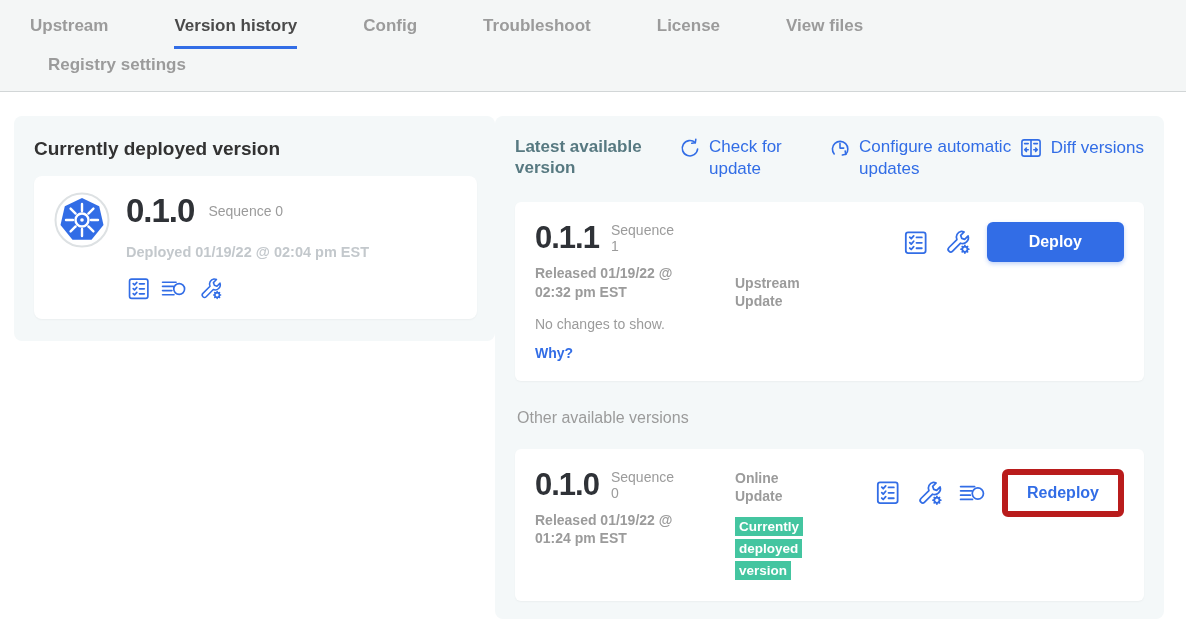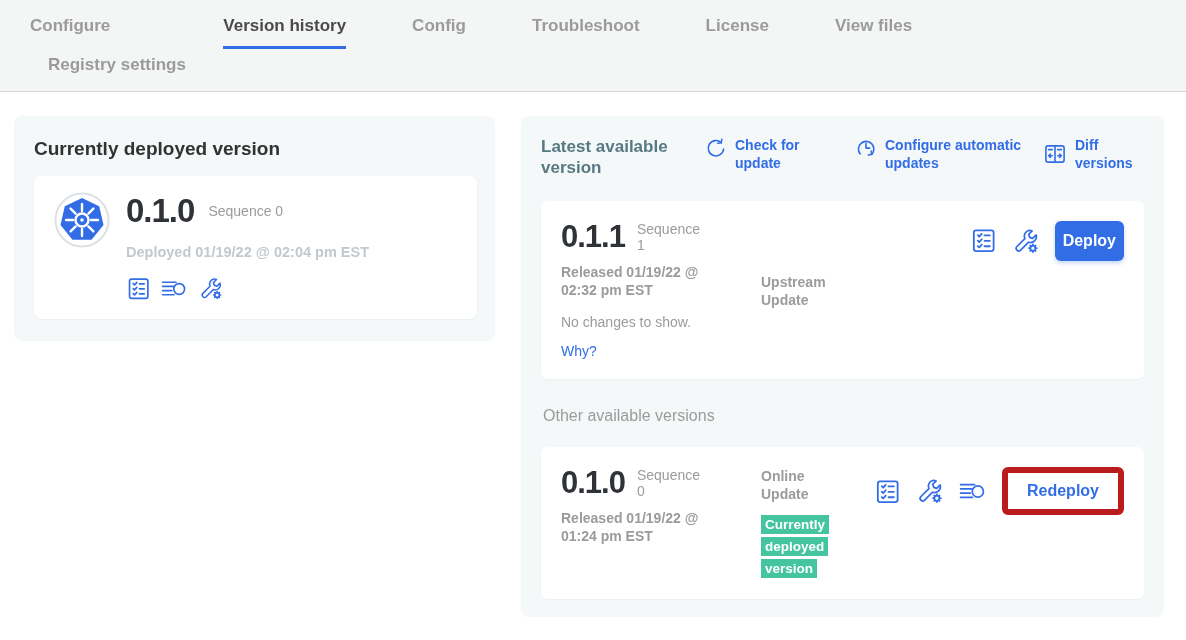--- a/index.html
+++ b/index.html
@@ -4,26 +4,26 @@
 <style>
   * { margin:0; padding:0; box-sizing:border-box; }
   html,body { width:1186px; height:640px; overflow:hidden; background:#fff;
     font-family:"Liberation Sans", sans-serif; }
 
   
   .navbar { background:#f4f6f6; border-bottom:1px solid #d2d6d7; padding-left:30px; }
   .nav-row1 { display:flex; align-items:flex-start; }
   .nav-tab { font-size:17px; font-weight:600; color:#9b9b9b; padding:16px 0 10px;
     margin-right:66px; cursor:pointer; border-bottom:3px solid transparent; white-space:nowrap; }
-  .nav-tab.active { color:#4a4a4a; font-weight:700; border-bottom:3px solid #326de6;margin-left:47px; }
+  .nav-tab.active { color:#4a4a4a; font-weight:700; border-bottom:3px solid #326de6; }
   .nav-row2 { padding:6px 0 16px 18px; }
   .nav-row2 .nav-tab { padding:0; margin:0; border:none; }
 
   
-  .content { display:flex; align-items:flex-start; gap:26px; padding:24px 22px 0 14px; }
+  .content { display:flex; align-items:flex-start; padding:24px 22px 0 14px; }
   .panel { background:#f4f8f9; border-radius:8px; }
 
   
   .left-panel { width:481px; padding:20px 18px 22px 20px; flex:0 0 auto; }
   .left-panel h2 { font-size:19px; font-weight:700; color:#323232; margin:2px 0 16px; }
   .deployed-card { background:#fff; border-radius:8px; padding:16px 20px 18px;
     display:flex; gap:16px; box-shadow:0 1px 2px rgba(0,0,0,.04); }
   .k8s-logo { flex:0 0 56px; height:56px; }
   .ver-row { display:flex; align-items:center; gap:14px; }
   .ver-big { font-size:33px; font-weight:700; letter-spacing:-1px; color:#2f3237; }
@@ -35,45 +35,45 @@
   .blue-ic svg { width:100%; height:100%; stroke:#326de6; stroke-width:1.6; fill:none;
     stroke-linecap:round; stroke-linejoin:round; }
 
   
   .right-panel { flex:1; padding:20px 20px 18px; }
   .latest-header { display:flex; align-items:flex-start; }
   .latest-title { width:152px; font-size:17px; font-weight:700; color:#577981; line-height:1.25; }
   .header-actions { flex:1; display:flex; align-items:flex-start; margin-left:8px; }
   .action-link { display:flex; gap:8px; align-items:flex-start; cursor:pointer; }
   .action-link .blue-ic { width:22px; height:22px; margin-top:1px; }
-  .action-label { font-size:14px; font-weight:700; color:#326de6; line-height:1.3; }
+  .action-label { font-size:17px; font-weight:400; color:#326de6; line-height:1.3; }
   .w80 { width:84px; } .w158 { width:158px; }
   .act-check { margin-left:4px; } .act-config { margin-left:36px; }
   .act-diff { margin-left:auto; align-items:center;justify-content:center; }
   .act-diff .blue-ic { width:24px; height:24px; margin-top:0; }
 
   .version-card { background:#fff; border-radius:6px; margin-top:22px; padding:20px;
     display:flex; align-items:flex-start; box-shadow:0 1px 2px rgba(0,0,0,.04); }
   .col-left { width:200px; flex:0 0 auto; }
   .ver-row2 { display:flex; gap:12px; align-items:flex-start; }
   .ver-big2 { font-size:31px; font-weight:700; letter-spacing:-1px; color:#2f3237; line-height:1; }
   .released { font-size:14px; font-weight:700; color:#9b9b9b; line-height:1.3;
     margin-top:10px; width:172px; }
   .no-changes { font-size:14px; color:#9b9b9b; margin-top:15px; }
-  .why-link { font-size:14px; font-weight:400; color:#326de6; margin-top:13px; cursor:pointer; }
+  .why-link { font-size:14px; font-weight:700; color:#326de6; margin-top:13px; cursor:pointer; }
   .col-mid { width:112px; flex:0 0 auto; }
   .source-lbl { font-size:14px; font-weight:700; color:#9b9b9b; line-height:1.3; width:80px; }
   .mid-offset { margin-top:52px; }
   .badge-wrap { width:80px; margin-top:10px; line-height:21px; }
   .badge { background:#44c5a0; color:#fff; font-size:13.5px; font-weight:700;
     padding:2px 4px; -webkit-box-decoration-break:clone; box-decoration-break:clone; }
   .col-right { margin-left:auto; display:flex; align-items:center; gap:15px; }
   .btn { border:none; border-radius:6px; font-family:inherit; font-size:16px; font-weight:700;
     cursor:pointer; }
-  .btn-primary { background:#326de6; color:#fff; padding:11px 8px;
+  .btn-primary { background:#326de6; color:#fff; padding:11px 42px;
     box-shadow:0 2px 4px rgba(50,109,230,.3); }
   .btn-outline { background:#fff; color:#326de6; border:6px solid #b91c1c; padding:9px 19px; }
 
   .other-title { font-size:16px; color:#9b9b9b; margin:28px 0 0 2px; }
 </style>
 </head>
 <body>
 
 <svg width="0" height="0" style="position:absolute">
   <defs>
@@ -113,21 +113,21 @@
       <line x1="5.6" y1="7.6" x2="9.2" y2="7.6"></line>
         <line x1="14.8" y1="7.6" x2="18.4" y2="7.6"></line>
       <path d="M9.2 13.7H5.7m0 0l1.7-1.7M5.7 13.7l1.7 1.7"></path>
       <path d="M14.8 13.7h3.5m0 0l-1.7-1.7m1.7 1.7l-1.7 1.7"></path>
     </g>
   </defs>
 </svg>
 
 <div class="navbar">
   <div class="nav-row1">
-    <div class="nav-tab">Configure</div>
+    <div class="nav-tab">Upstream</div>
     <div class="nav-tab active">Version history</div>
     <div class="nav-tab">Config</div>
     <div class="nav-tab">Troubleshoot</div>
     <div class="nav-tab">License</div>
     <div class="nav-tab">View files</div>
   </div>
   <div class="nav-row2">
     <div class="nav-tab">Registry settings</div>
   </div>
 </div>

